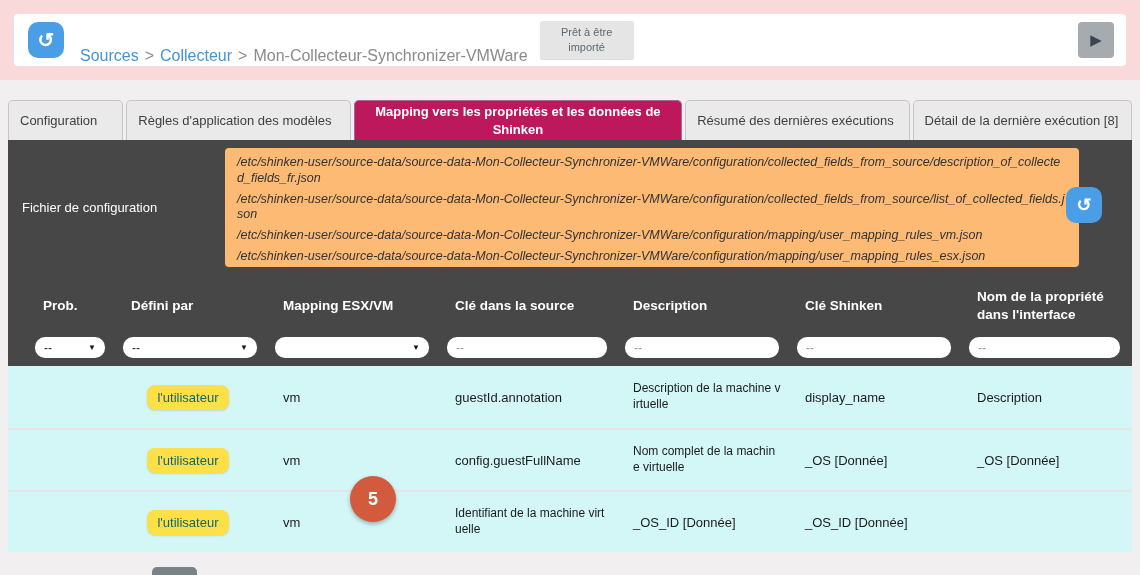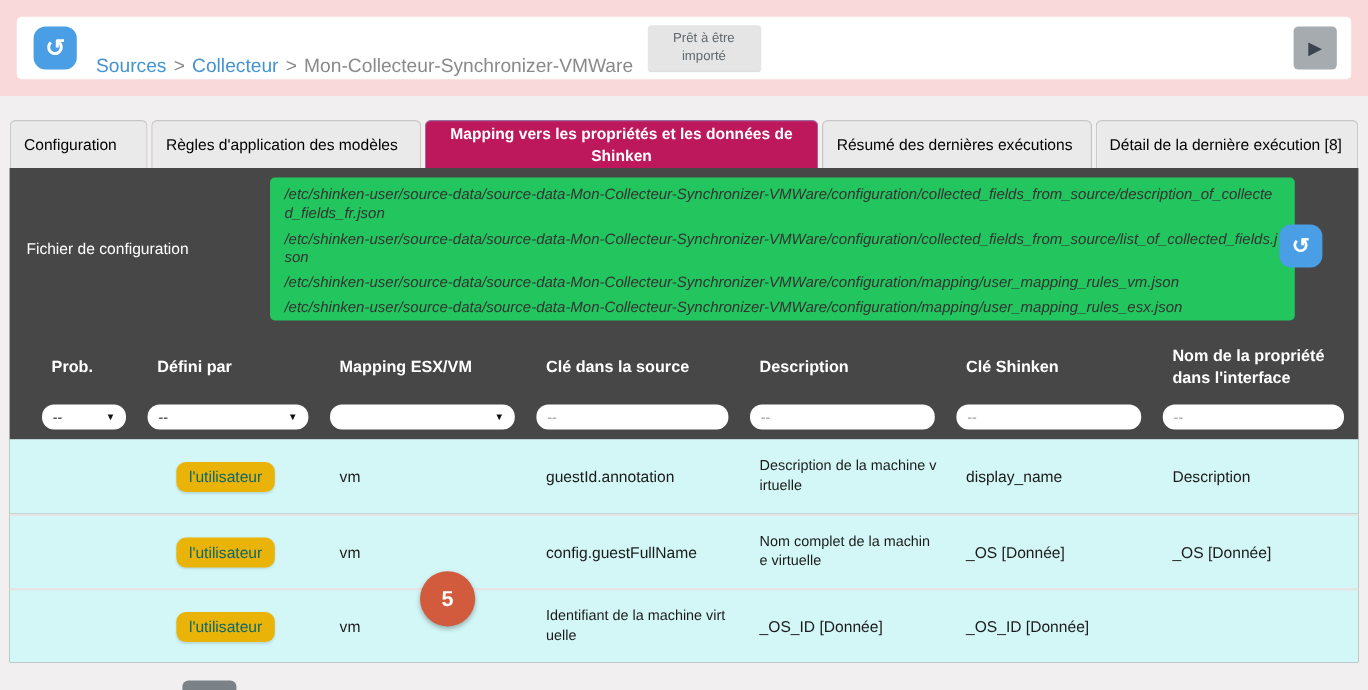--- a/index.html
+++ b/index.html
@@ -35,40 +35,40 @@
   .play-btn {
     width:36px; height:36px; border-radius:4px; background:#a6abb0;
     display:flex; align-items:center; justify-content:center;
     color:#3c454d; font-size:15px; cursor:pointer;
   }
 
   
   .tabs { display:flex; gap:3px; padding:0 8px; margin-top:20px; height:40px; align-items:stretch; }
   .tab {
     background:#eaeaea; border:1px solid #c6c6c6; border-bottom:none;
-    border-radius:5px 5px 0 0; color:#000000; font-size:13px;
+    border-radius:5px 5px 0 0; color:#404040; font-size:13px;
     padding:3px 11px; display:flex; align-items:center; cursor:pointer;
     line-height:1.35;
   }
   .tab.t1 { width:116px; }
   .tab.t2 { width:226px; }
   .tab.t3 { width:331px; }
   .tab.t4 { width:226px; }
   .tab.t5 { width:221px; }
   .tab.active {
     background:#be185d; border-color:#9e6c9c; color:#fff; font-weight:bold;text-align:center;
   }
 
   
   .panel { margin:0 8px; background:#474747; width:1124px; }
 
   .config-row { display:flex; align-items:center; padding:8px 14px; height:135px; position:relative; }
   .config-label { flex:0 0 203px; color:#ffffff; font-size:13px; }
   .paths-box {
-    width:854px; background:#22c55e; border-radius:4px; padding:7px 12px 0;
+    width:854px; background:#fdba74; border-radius:4px; padding:7px 12px 0;
     height:119px; overflow:hidden;
   }
   .paths-box p {
     margin:0 0 5px; font-style:italic; font-size:12.5px; line-height:1.26;
     color:#333; word-break:break-all;
   }
   .refresh-btn {
     position:absolute; right:30px; top:47px;
     width:36px; height:36px; border-radius:10px; background:#4a9ee6;
     color:#fff; display:flex; align-items:center; justify-content:center;
@@ -97,21 +97,21 @@
     padding:0 9px; font-size:12px; width:100%; color:#222;
   }
   .finput::placeholder { color:#999; }
 
   .rows { position:relative; }
   .trow { background:#d3f7f7; height:62px; align-items:center; font-size:13px; color:#1b1b1b; }
   .trow + .trow { border-top:2px solid #e6e4e4; }
   .trow > div { padding-left:14px; padding-right:10px; }
   .cell-center { display:flex; justify-content:center; padding-left:0 !important; }
   .user-pill {
-    background:#eab308; color:#0e676d; font-size:13px;
+    background:#fde047; color:#0e676d; font-size:13px;
     padding:5px 10px; border-radius:8px; box-shadow:0 1px 2px rgba(0,0,0,.12);
   }
   .desc-cell { font-size:12px; line-height:1.3; word-break:break-all; }
 
   .count-badge {
     position:absolute; left:342px; top:110px; width:46px; height:46px;
     border-radius:50%; background:#d15b3c; color:#fff;
     font-size:18px; font-weight:bold;
     display:flex; align-items:center; justify-content:center;
     box-shadow:0 2px 4px rgba(0,0,0,.3); z-index:2;

